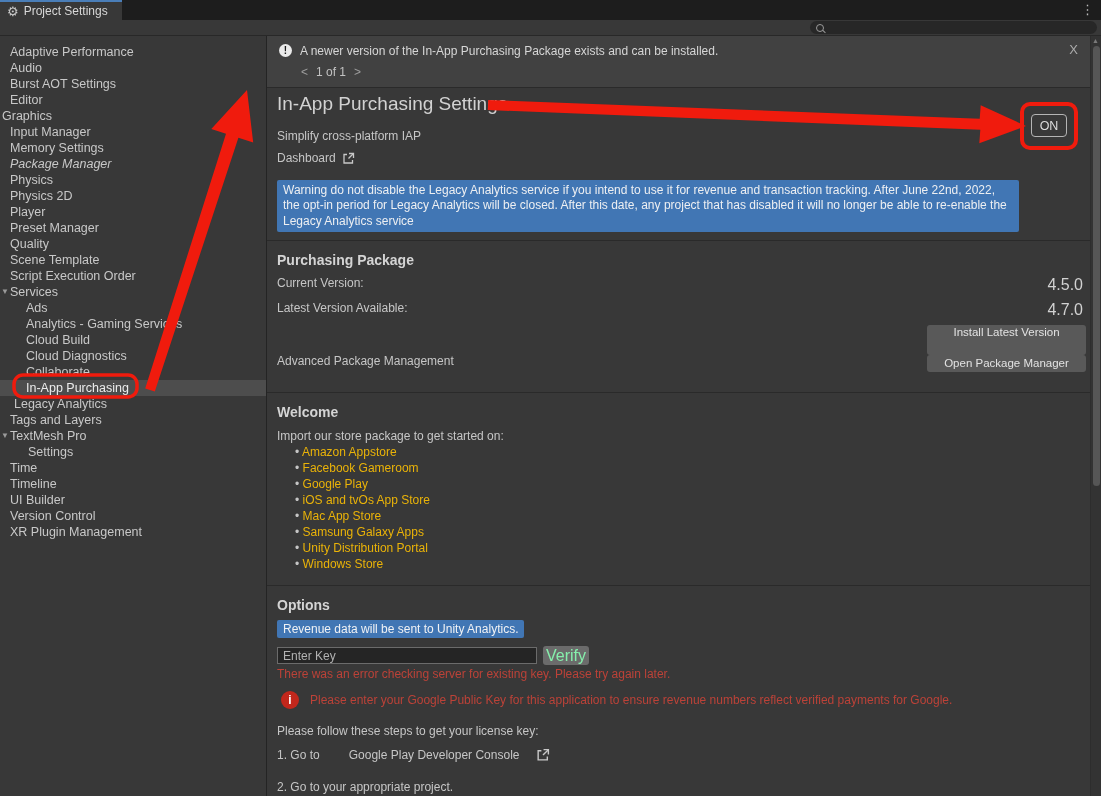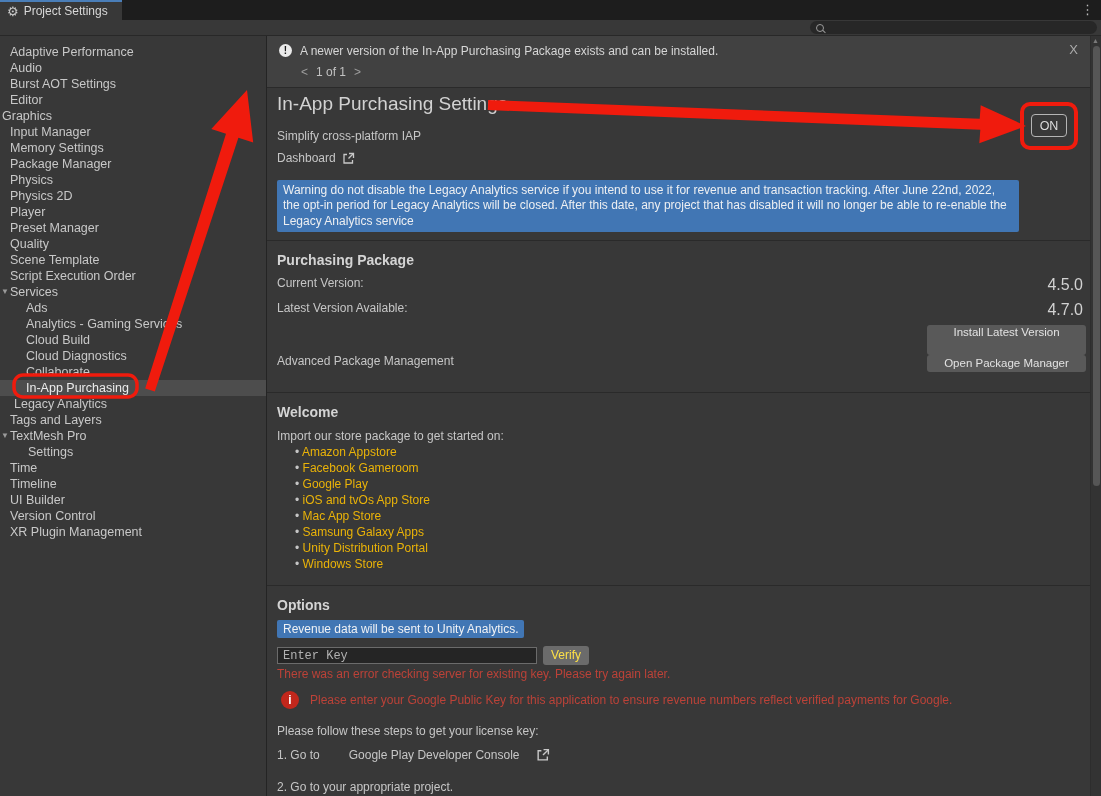--- a/index.html
+++ b/index.html
@@ -54,24 +54,24 @@
   .value{position:absolute;right:7px;font-size:16px;color:#d2d2d2;text-align:right}
   .btn{position:absolute;background:#595959;border-radius:3px;color:#e2e2e2;font-size:11.5px;
        text-align:center;box-sizing:border-box}
   .store-list{left:28px;top:408px;font-size:12px;color:#eab308}
   .store-item{height:16px;line-height:16px}
   .store-item::before{content:"• ";color:#c6c6c6}
   .revenue-note{left:10px;top:584px;background:#4176b4;color:#f0f2f5;font-size:12px;
                 padding:2px 6px;border-radius:2px}
   .key-input{left:10px;top:611px;width:260px;height:17px;background:#252525;border:1px solid #6b6b6b;
              box-sizing:border-box;color:#c9c9c9;font-size:12px;padding:0 5px;outline:none;
-             font-family:Liberation Mono, monospace}
+             font-family:Liberation Sans, sans-serif}
   .key-input::placeholder{color:#b2b2b2;opacity:1}
   .verify-btn{left:276px;top:610px;width:46px;height:19px;background:#6b6b6b;border-radius:3px;
-              color:#fde047;font-size:12px;line-height:19px;text-align:center}
+              color:#86efac;font-size:16px;line-height:19px;text-align:center}
   .err{font-size:12px;color:#bc4238}
   .info-icon{left:14px;top:655px;width:18px;height:18px;background:#c2271c;border-radius:50%;
              color:#fff;font-weight:bold;font-size:12px;text-align:center;line-height:18px}
   .step-row{display:flex;align-items:center;gap:17px;font-size:12px;color:#c6c6c6}
   .extlink{flex:0 0 auto}
   
   .vscroll{position:absolute;left:1090px;top:36px;width:11px;height:760px;background:#333;
            border-left:1px solid #2d2d2d;box-sizing:border-box}
   .vthumb{position:absolute;left:1.5px;top:10px;width:7px;height:440px;background:#565656;border-radius:4px}
   .scroll-up{position:absolute;left:1px;top:0;font-size:7px;color:#7a7a7a;line-height:10px}
@@ -98,21 +98,21 @@
 
 <div class="sidebar">
   <div>
       <div class="side-item" style="padding-left: 10px;"><span>Adaptive Performance</span></div>
       <div class="side-item" style="padding-left: 10px;"><span>Audio</span></div>
       <div class="side-item" style="padding-left: 10px;"><span>Burst AOT Settings</span></div>
       <div class="side-item" style="padding-left: 10px;"><span>Editor</span></div>
       <div class="side-item" style="padding-left: 2px;"><span>Graphics</span></div>
       <div class="side-item" style="padding-left: 10px;"><span>Input Manager</span></div>
       <div class="side-item" style="padding-left: 10px;"><span>Memory Settings</span></div>
-      <div class="side-item" style="padding-left: 10px;"><span>Package Manager</span></div>
+      <div class="side-item" style="padding-left: 10px; font-style: italic;"><span>Package Manager</span></div>
       <div class="side-item" style="padding-left: 10px;"><span>Physics</span></div>
       <div class="side-item" style="padding-left: 10px;"><span>Physics 2D</span></div>
       <div class="side-item" style="padding-left: 10px;"><span>Player</span></div>
       <div class="side-item" style="padding-left: 10px;"><span>Preset Manager</span></div>
       <div class="side-item" style="padding-left: 10px;"><span>Quality</span></div>
       <div class="side-item" style="padding-left: 10px;"><span>Scene Template</span></div>
       <div class="side-item" style="padding-left: 10px;"><span>Script Execution Order</span></div>
       <div class="side-item" style="padding-left: 10px;"><span class="foldout">▼</span><span>Services</span></div>
       <div class="side-item" style="padding-left: 26px;"><span>Ads</span></div>
       <div class="side-item" style="padding-left: 26px;"><span>Analytics - Gaming Services</span></div>

